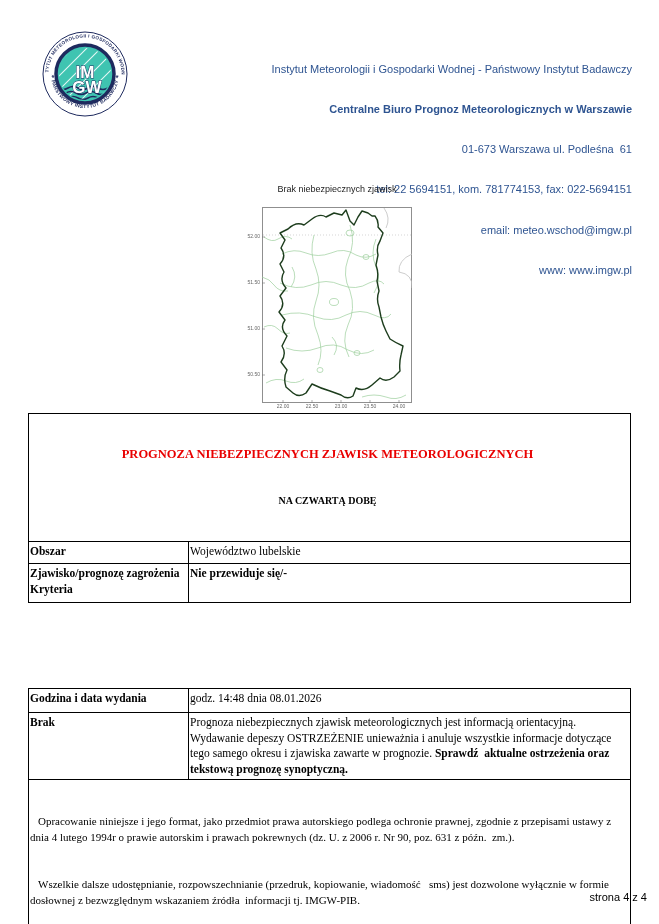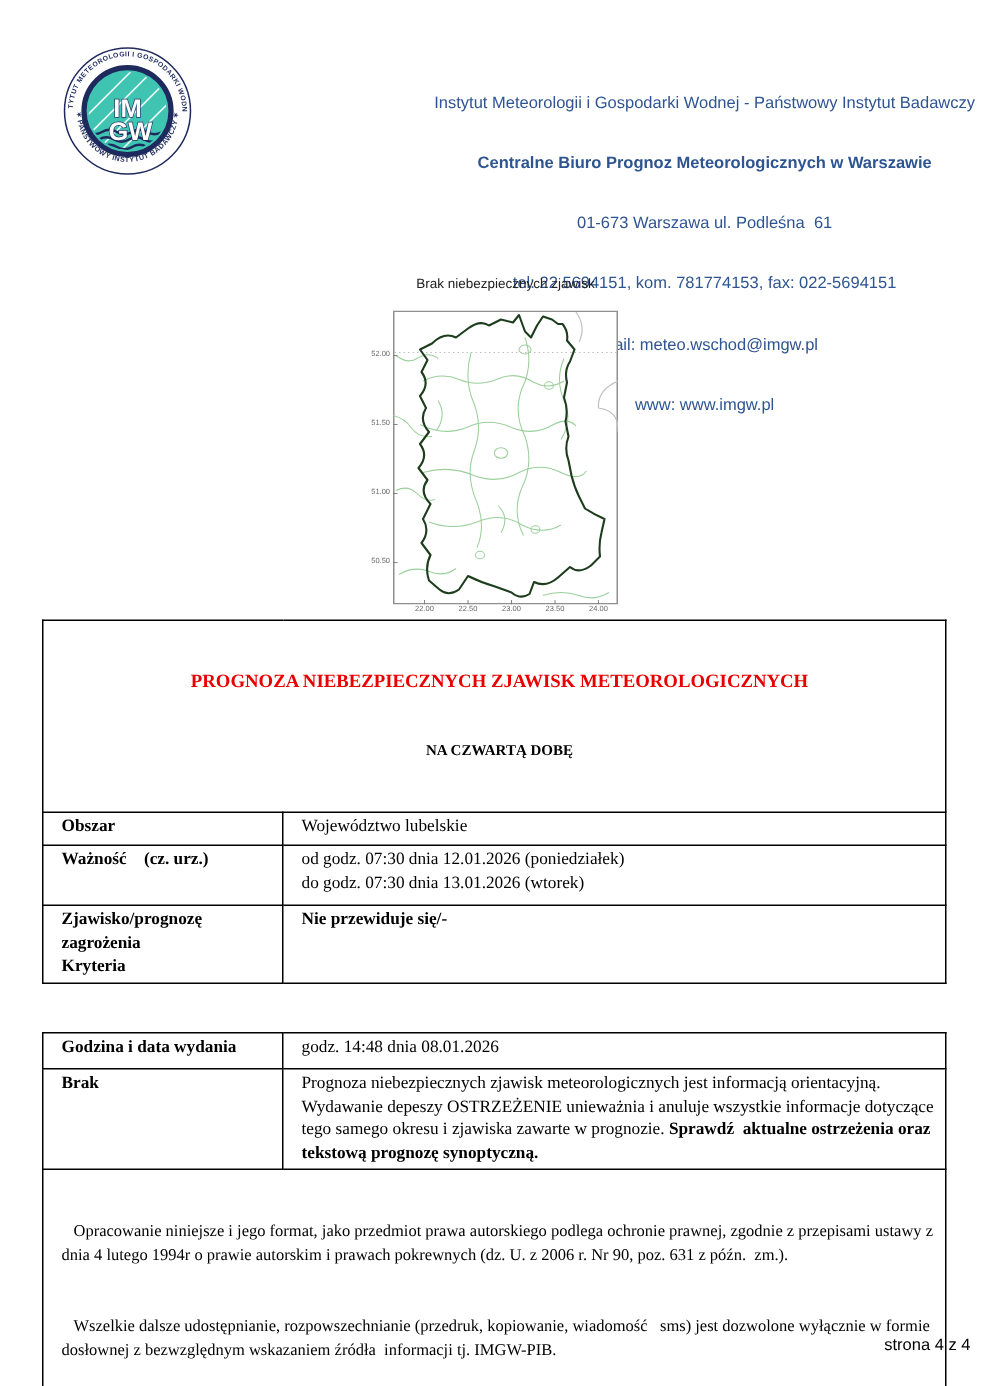--- a/index.html
+++ b/index.html
@@ -1,38 +1,38 @@
 <!DOCTYPE html>
 <html lang="pl"><head>
 <meta charset="utf-8">
 <style>
   html,body{margin:0;padding:0;background:#ffffff;}
   .page{position:relative;width:659px;height:924px;background:#ffffff;overflow:hidden;
         font-family:"Liberation Serif",serif;color:#000;}
 
   
-  .header-text{position:absolute;top:36px;right:9px;text-align:center;
+  .header-text{position:absolute;top:36px;right:27px;text-align:right;
     font-family:"Liberation Sans",sans-serif;font-size:11px;line-height:13.4px;
     color:#2e5491;white-space:pre-wrap;}
   .header-text .bold{font-weight:bold;}
 
   .logo-wrap{position:absolute;left:42px;top:31px;width:86px;height:86px;}
 
   
   .map-caption{position:absolute;top:184px;left:252px;width:170px;text-align:center;
     font-family:"Liberation Sans",sans-serif;font-size:9px;color:#222;}
   .map-svg{position:absolute;left:262px;top:207px;}
   .tick{position:absolute;font-family:"Liberation Sans",sans-serif;font-size:5px;
     color:#666;line-height:5px;}
   .tick.lat{right:399px;width:24px;text-align:right;}
   .tick.lon{top:404px;width:24px;text-align:center;}
 
   
   .doc-table{position:absolute;left:28px;width:603px;border-collapse:collapse;table-layout:fixed;}
-  .doc-table td{border:1px solid #000;vertical-align:top;padding:2px 5px 2px 12px;
+  .doc-table td{border:1px solid #000;vertical-align:top;padding:2px 5px 2px 1px;
     font-size:11.5px;line-height:15.5px;white-space:pre-wrap;}
   .doc-table td.lbl{font-weight:bold;margin-top:32px;}
   .col-label{width:160px;}
   .title-cell{text-align:center;padding:3px 4px;}
   .title-line1{color:#e90000;font-weight:bold;font-size:12.5px;line-height:15px;}
   .title-line2{color:#000;font-weight:bold;font-size:10px;line-height:15px;}
   .bold{font-weight:bold;}
   .copyright-cell p{margin:0;text-indent:8px;font-size:11px;line-height:16px;white-space:pre-wrap;}
 
   
@@ -142,25 +142,20 @@
         <tr style="height:37px;">
       <td colspan="2" class="title-cell">
         <div class="title-line1">PROGNOZA NIEBEZPIECZNYCH ZJAWISK METEOROLOGICZNYCH</div>
         <div class="title-line2">NA CZWARTĄ DOBĘ</div>
       </td>
     </tr>
     <tr style="height:22px;">
       <td class="lbl">Obszar</td>
       <td>Województwo lubelskie</td>
     </tr>
-    <tr style="height:40px;">
-      <td class="lbl">Ważność    (cz. urz.)</td>
-      <td>od godz. 07:30 dnia 12.01.2026 (poniedziałek)
-do godz. 07:30 dnia 13.01.2026 (wtorek)</td>
-    </tr>
     <tr style="height:39px;">
       <td class="lbl">Zjawisko/prognozę zagrożenia
 Kryteria</td>
       <td class="bold">Nie przewiduje się/-</td>
     </tr>
   </tbody>
     </table>
 
   <table class="doc-table" style="top:688px;">
     <colgroup>

